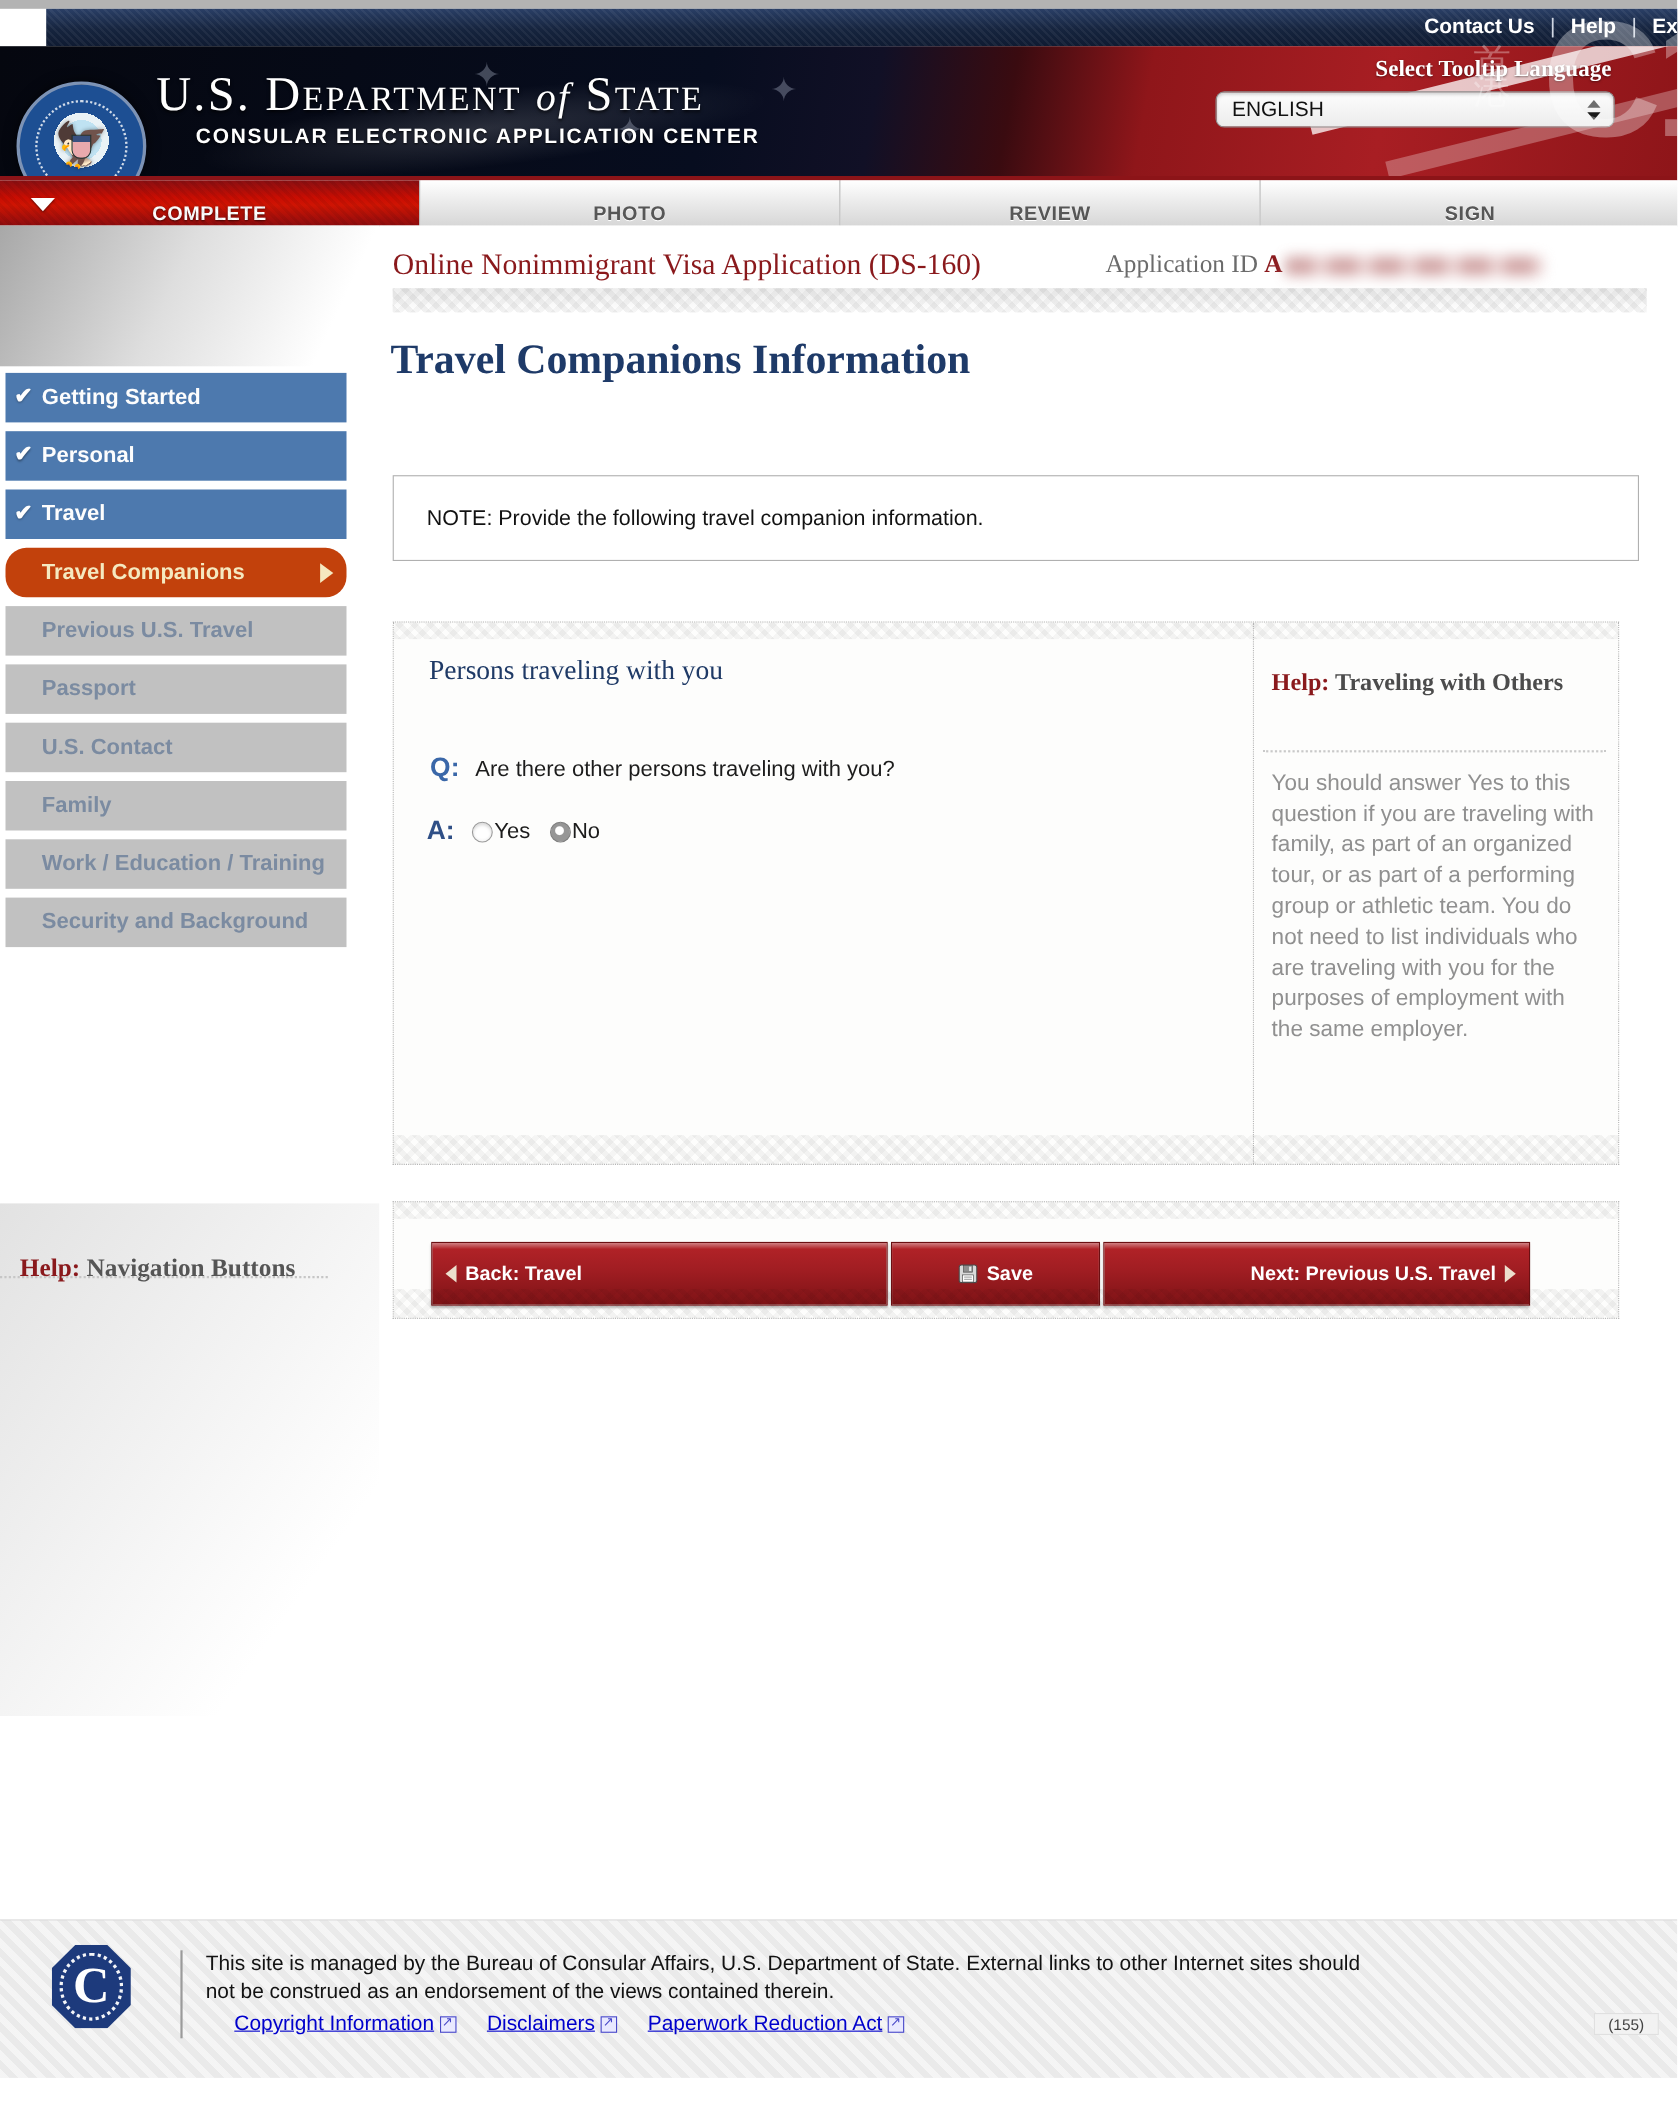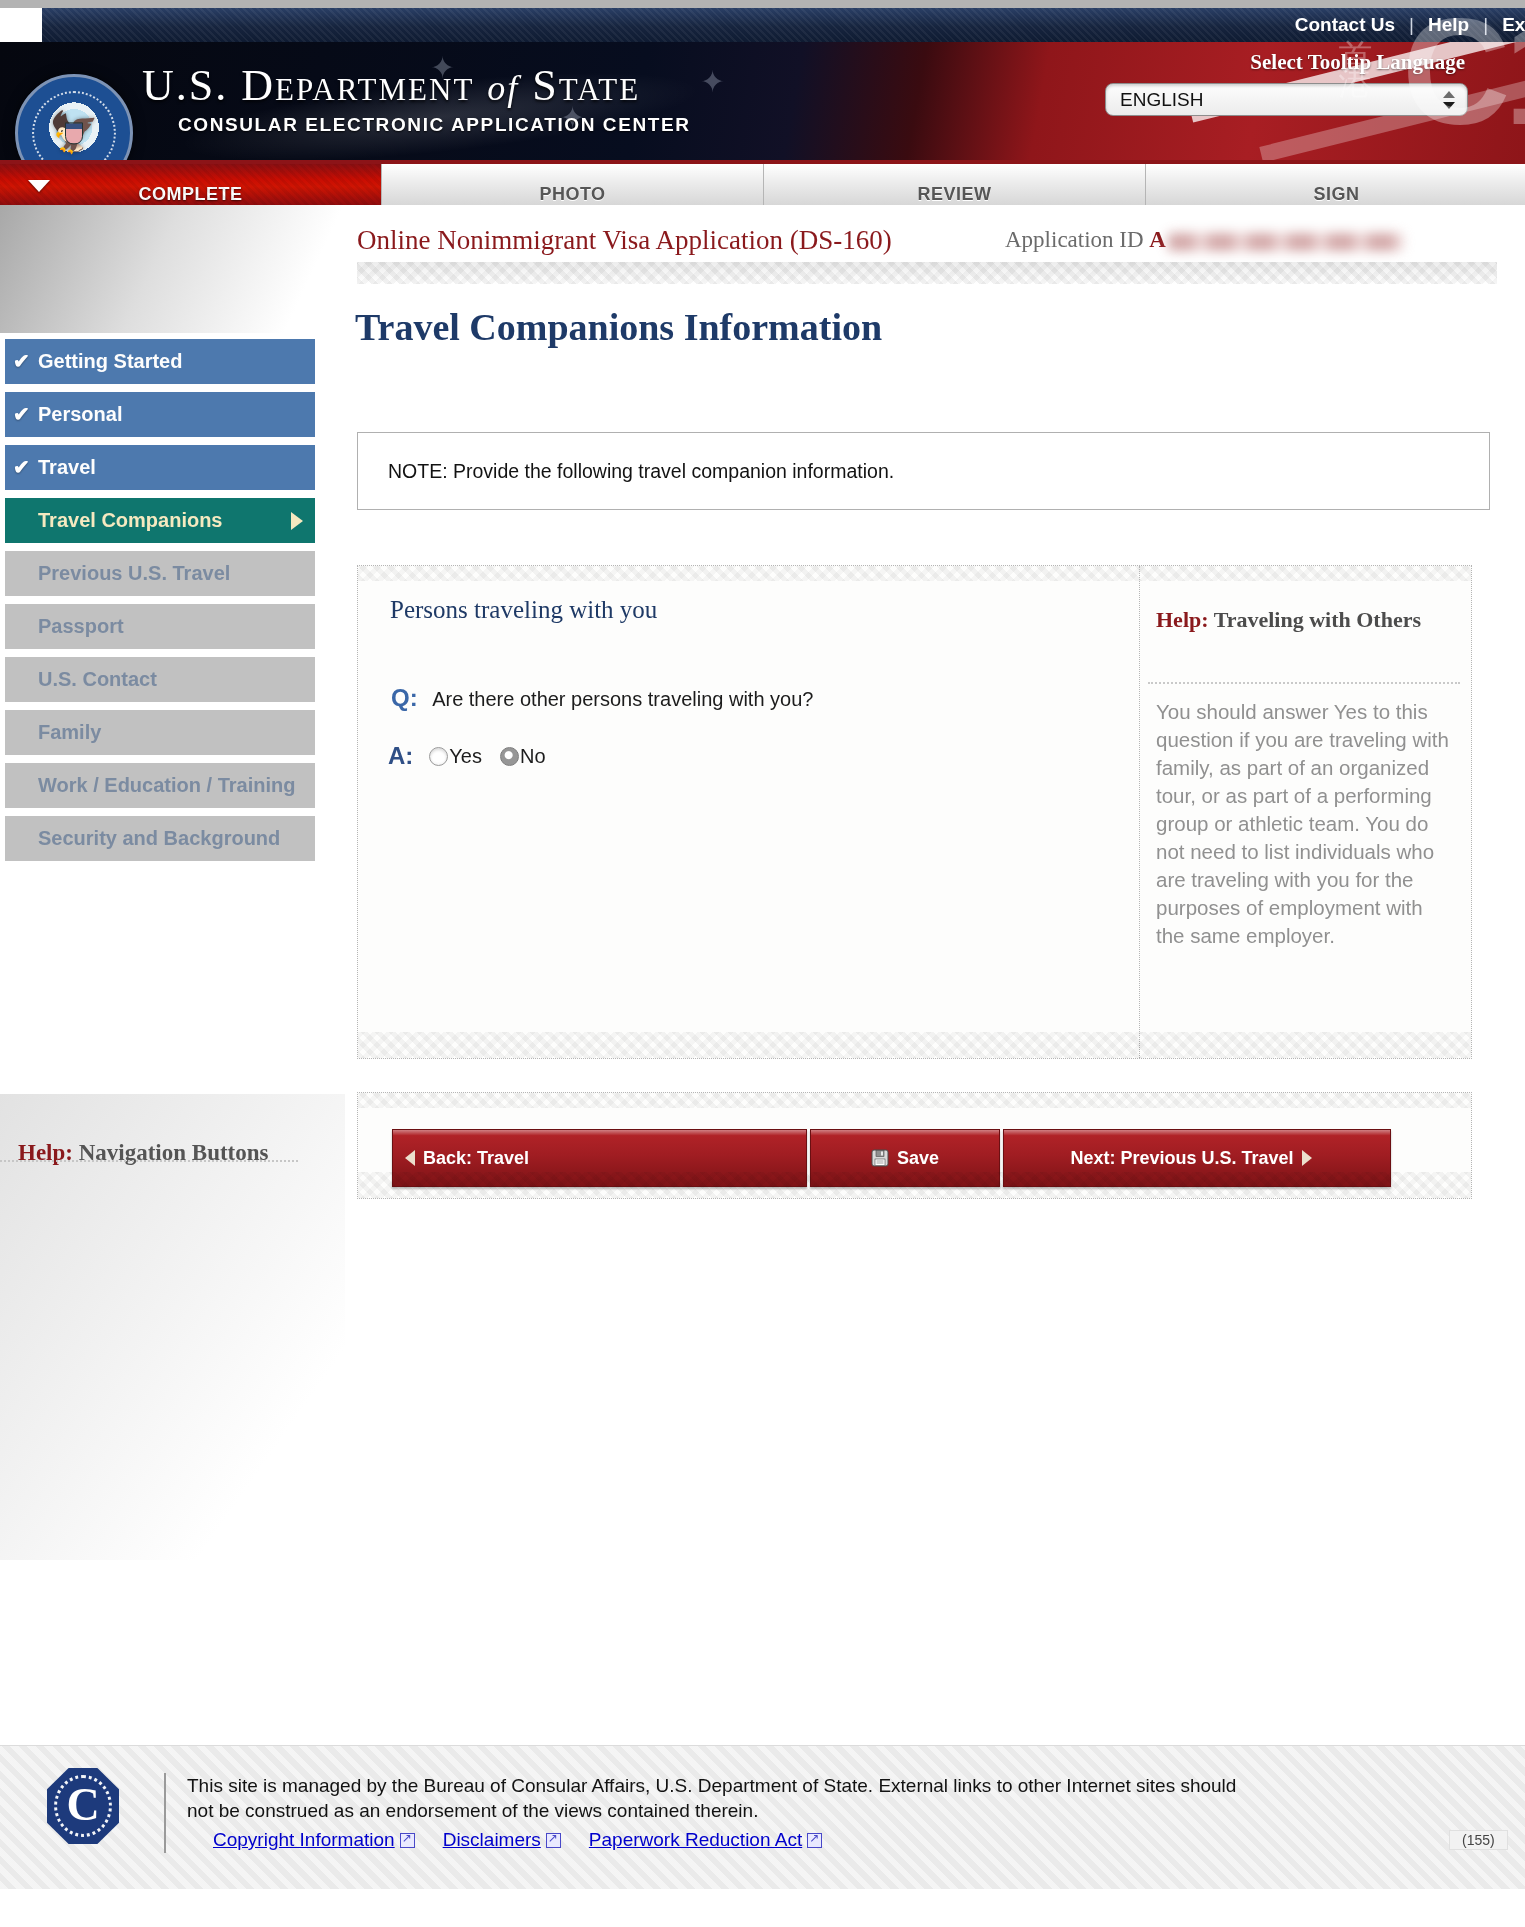--- a/index.html
+++ b/index.html
@@ -84,21 +84,21 @@
 
   
   .left-grad{position:absolute;left:0;top:205px;width:345px;height:128px;
     background:linear-gradient(115deg,#a8a8a8,#dedede 45%,#fff 85%);}
   .sidebar{position:absolute;left:5px;top:339px;width:310px;}
   .side-item{position:relative;width:100%;margin-bottom:8px;display:flex;align-items:center;
     font-size:20px;font-weight:bold;min-height:45px;box-sizing:border-box;padding:6px 10px 6px 33px;line-height:25px;}
   .side-item.done{background:#4d79ae;color:#fdfdfd;cursor:pointer;}
   .side-item.done .chk{position:absolute;left:8px;top:50%;transform:translateY(-54%);
     font-size:20px;color:#fff;text-shadow:0 1px 2px rgba(0,0,0,.35);}
-  .side-item.current{background:#0f766e;color:#f5e9c0;cursor:default;}
+  .side-item.current{background:#c2410c;color:#f5e9c0;cursor:default;border-radius:19px;}
   .side-item.current .arr{position:absolute;right:12px;top:50%;transform:translateY(-50%);
     width:0;height:0;border-top:9px solid transparent;border-bottom:9px solid transparent;
     border-left:12px solid #f5e9c0;}
   .side-item.disabled{background:#c1c1c1;color:#7b8ba1;cursor:default;}
 
   .help-nav{position:absolute;left:0;top:1094px;width:345px;height:466px;
     background:linear-gradient(125deg,#e2e2e2 0%,#efefef 35%,#ffffff 78%);}
   .help-nav .hn-title{position:absolute;left:18px;top:24px;font-family:"Liberation Serif",serif;
     font-size:23px;font-weight:bold;color:#555;margin-top:22px;}
   .help-nav .hn-title .red{color:#8a191c;}
@@ -160,21 +160,21 @@
   .nav-btn{position:absolute;top:36px;height:58px;box-sizing:border-box;cursor:pointer;
     background:linear-gradient(#cf7f82 0%,#b02227 10%,#a01d22 45%,#7e1316 100%);
     border:1px solid #6b0f12;box-shadow:0 2px 2px rgba(0,0,0,.25);
     color:#fff;font-weight:bold;font-size:18px;display:flex;align-items:center;}
   .nav-btn .tri-l{width:0;height:0;border-top:8px solid transparent;border-bottom:8px solid transparent;
     border-right:10px solid #ecdfcd;margin:0 8px 0 12px;}
   .nav-btn .tri-r{width:0;height:0;border-top:8px solid transparent;border-bottom:8px solid transparent;
     border-left:10px solid #ecdfcd;margin:0 12px 0 8px;}
   .btn-back{left:34px;width:415px;justify-content:flex-start;}
   .btn-save{left:452px;width:190px;justify-content:center;}
-  .btn-next{left:645px;width:388px;justify-content:center;}
+  .btn-next{left:645px;width:388px;justify-content:flex-end;}
   .floppy{width:18px;height:18px;margin-right:8px;}
 
   
   .footer{position:absolute;left:0;top:1745px;width:1525px;height:143px;background:#eaeaea;
     border-top:1px solid #dcdcdc;}
   .footer::before{content:"";position:absolute;inset:0;
     background:repeating-linear-gradient(45deg,rgba(255,255,255,.5) 0 6px,transparent 6px 12px);}
   .f-logo{position:absolute;left:47px;top:22px;width:72px;height:76px;background:#1d3a7c;
     clip-path:polygon(30% 0,70% 0,100% 28%,100% 72%,70% 100%,30% 100%,0 72%,0 28%);}
   .f-logo::before{content:"";position:absolute;inset:7px;border-radius:50%;

